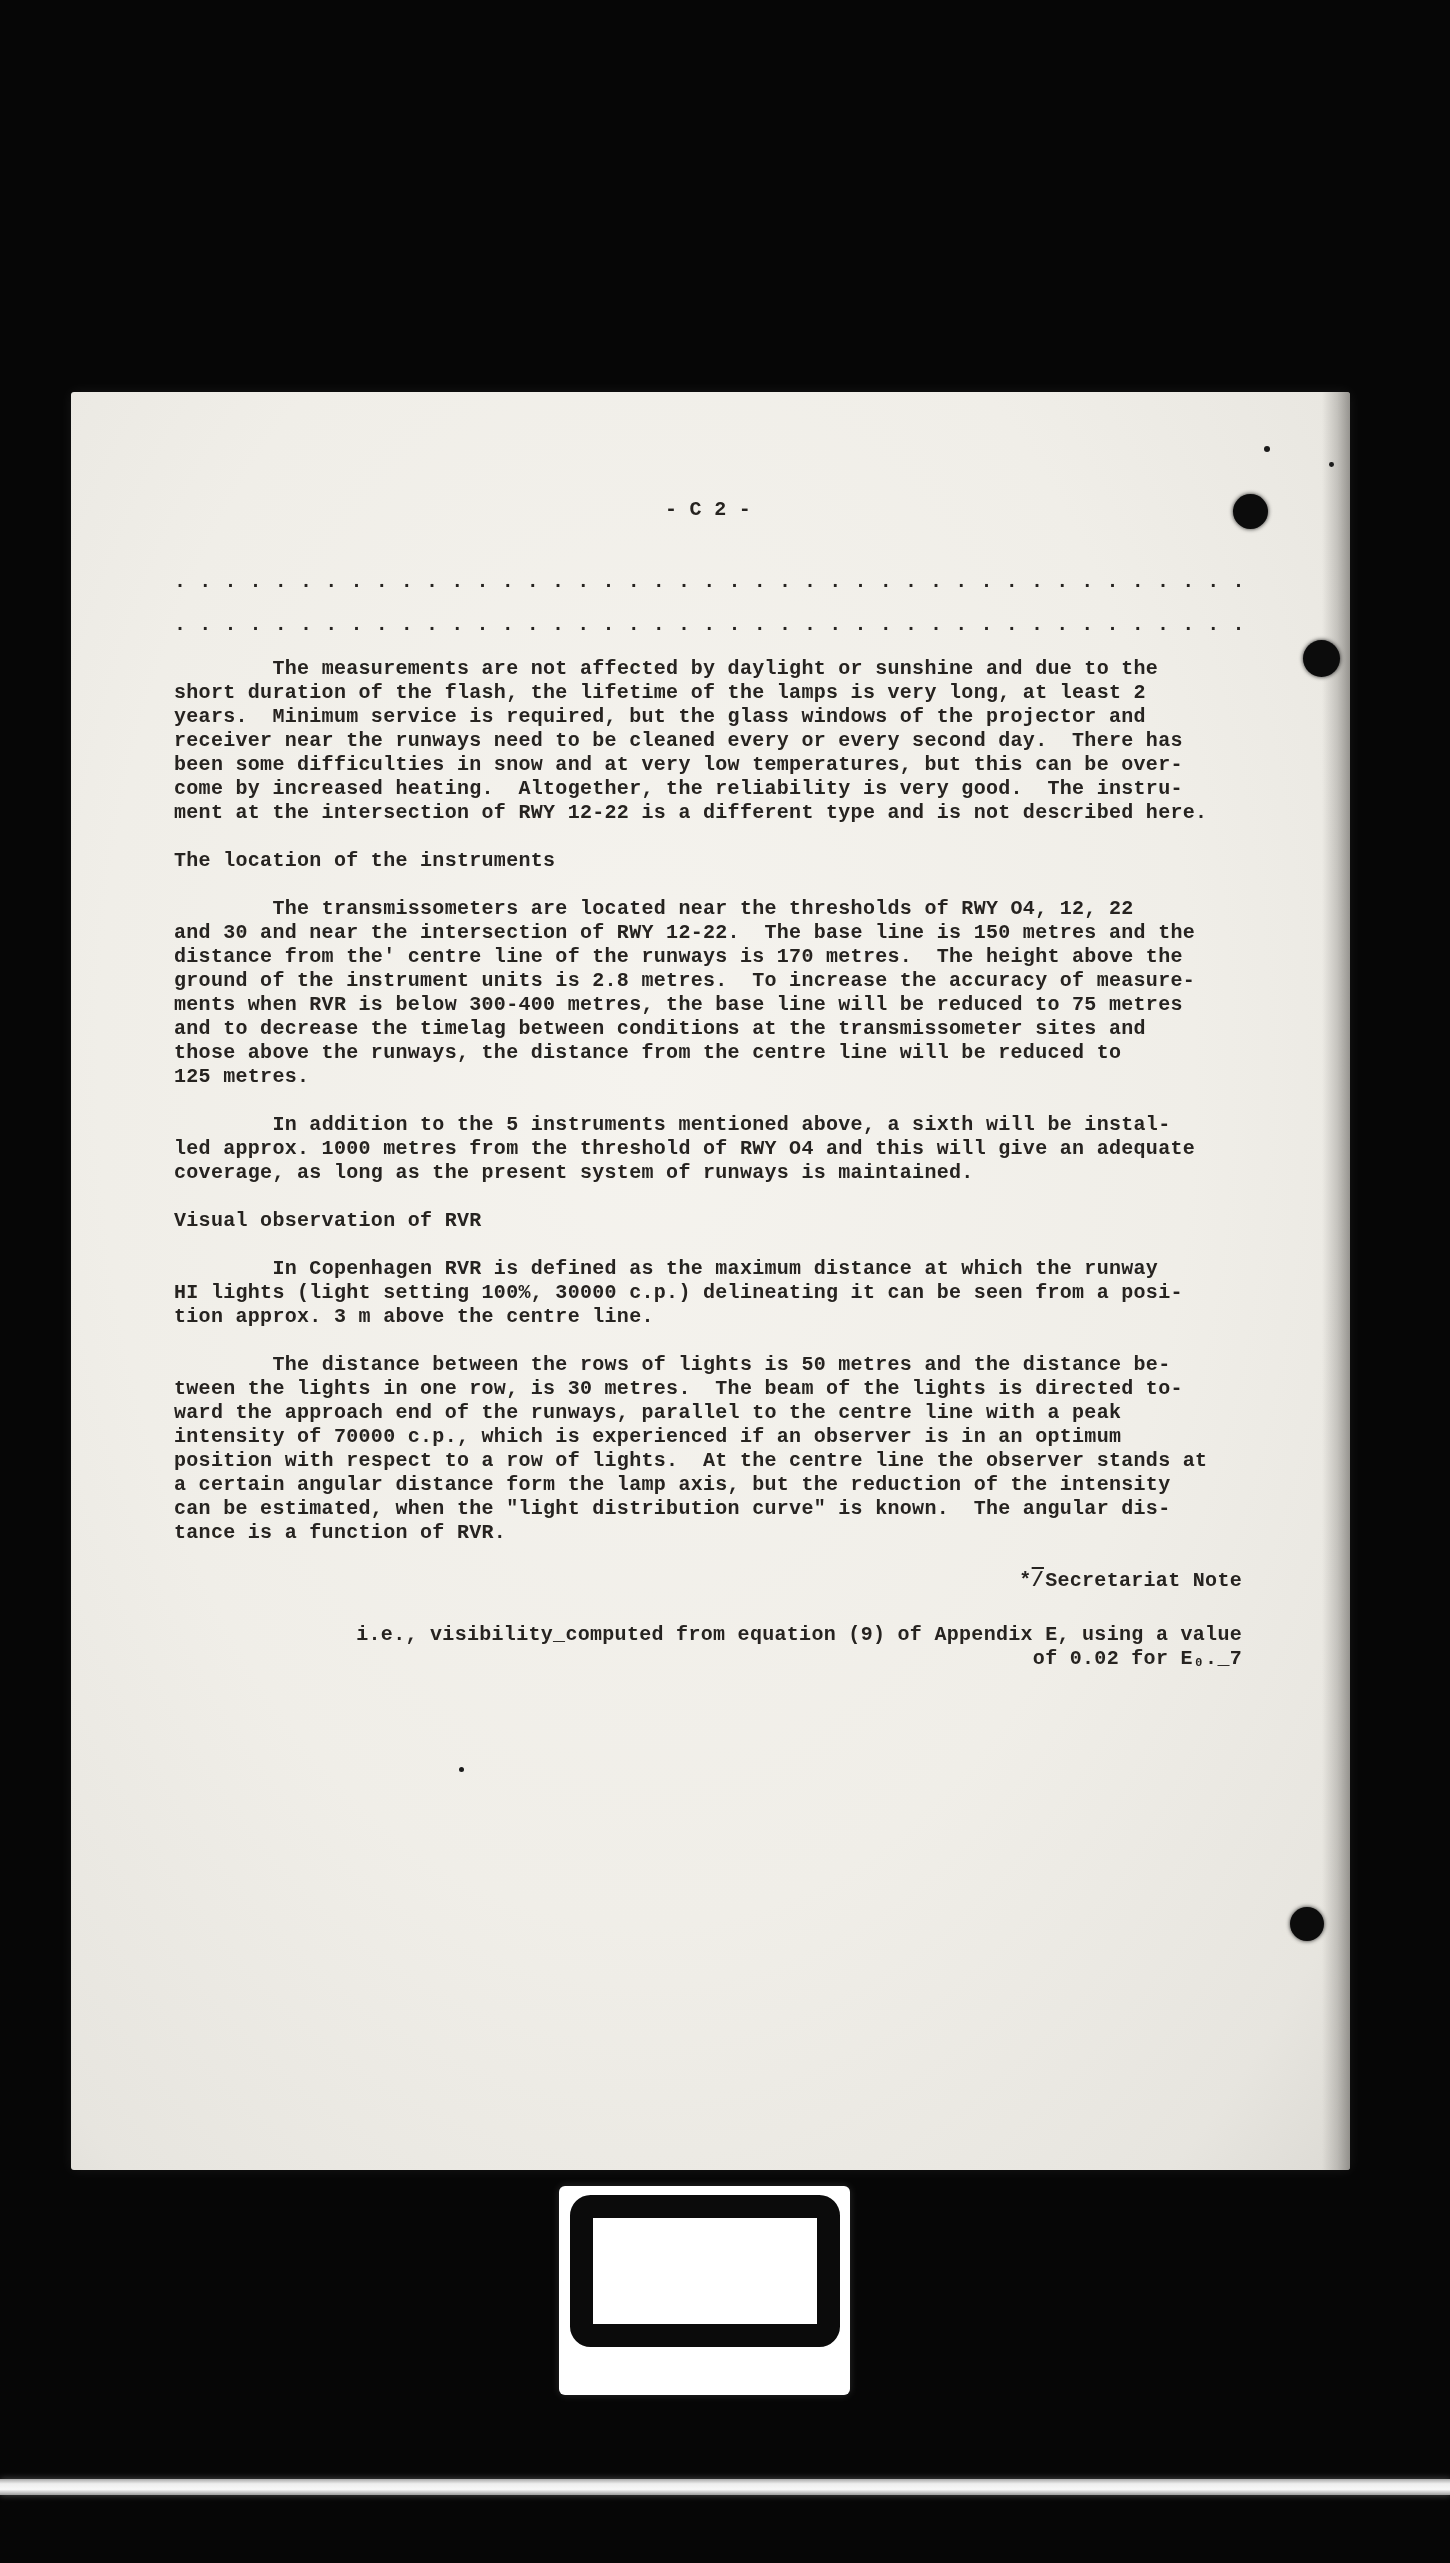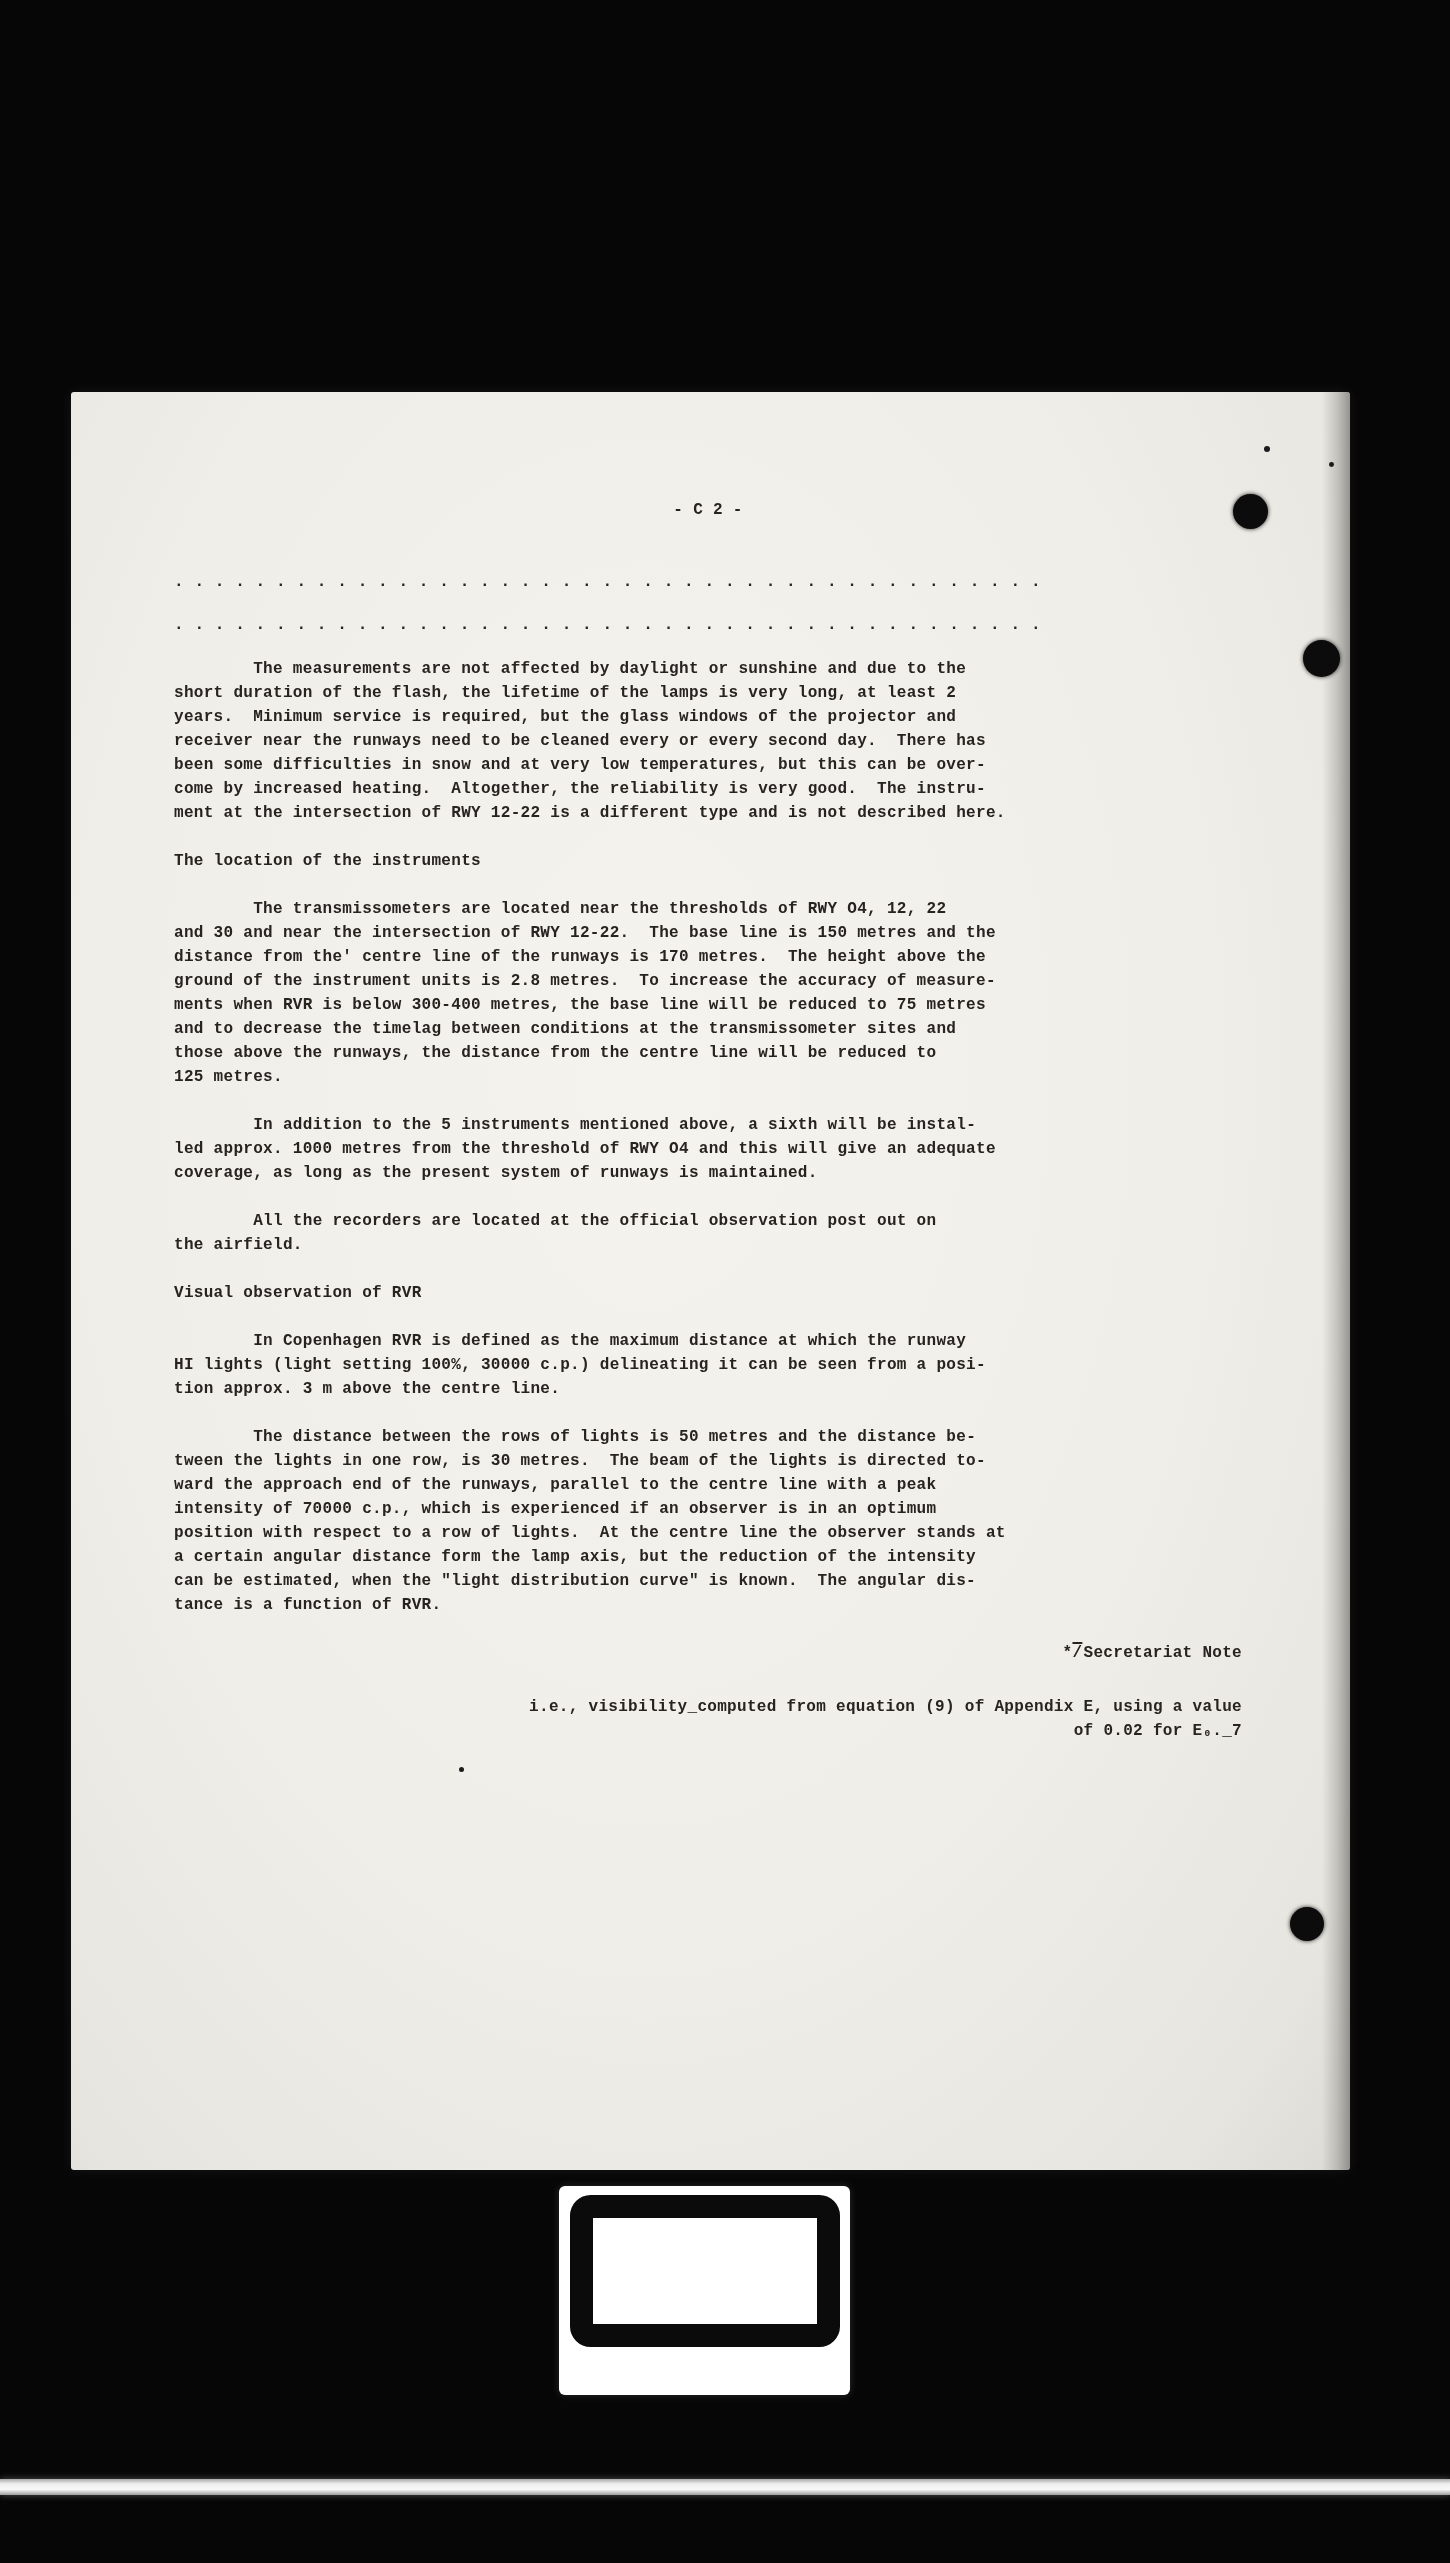--- a/index.html
+++ b/index.html
@@ -29,21 +29,21 @@
     width: 28px; height: 100%;
     background: linear-gradient(90deg, rgba(120,118,114,0) 0%, rgba(125,123,119,0.35) 55%, rgba(105,103,99,0.65) 100%);
     border-radius: 0 3px 3px 0;
     z-index: 1;
   }
   .content {
     position: absolute;
     left: 103px; top: 106px;
     width: 1068px;
     color: #262320;
-    font-size: 16px;
+    font-size: 20px;
     line-height: 24px;
     font-weight: bold;
     letter-spacing: 0.3px;
     z-index: 2;
   }
   .page-num {
     text-align: center;
     margin-bottom: 48px;
     white-space: pre;
   }
@@ -154,22 +154,20 @@
 ground of the instrument units is 2.8 metres.  To increase the accuracy of measure-
 ments when RVR is below 300-400 metres, the base line will be reduced to 75 metres
 and to decrease the timelag between conditions at the transmissometer sites and
 those above the runways, the distance from the centre line will be reduced to
 125 metres.</div>
 
       <div class="para">        In addition to the 5 instruments mentioned above, a sixth will be instal-
 led approx. 1000 metres from the threshold of RWY O4 and this will give an adequate
 coverage, as long as the present system of runways is maintained.</div>
 
-      <div class="para">        All the recorders are located at the official observation post out on
-the airfield.</div>
 
       <div class="section-heading">Visual observation of RVR</div>
 
       <div class="para">        In Copenhagen RVR is defined as the maximum distance at which the runway
 HI lights (light setting 100%, 30000 c.p.) delineating it can be seen from a posi-
 tion approx. 3 m above the centre line.</div>
 
       <div class="para">        The distance between the rows of lights is 50 metres and the distance be-
 tween the lights in one row, is 30 metres.  The beam of the lights is directed to-
 ward the approach end of the runways, parallel to the centre line with a peak

